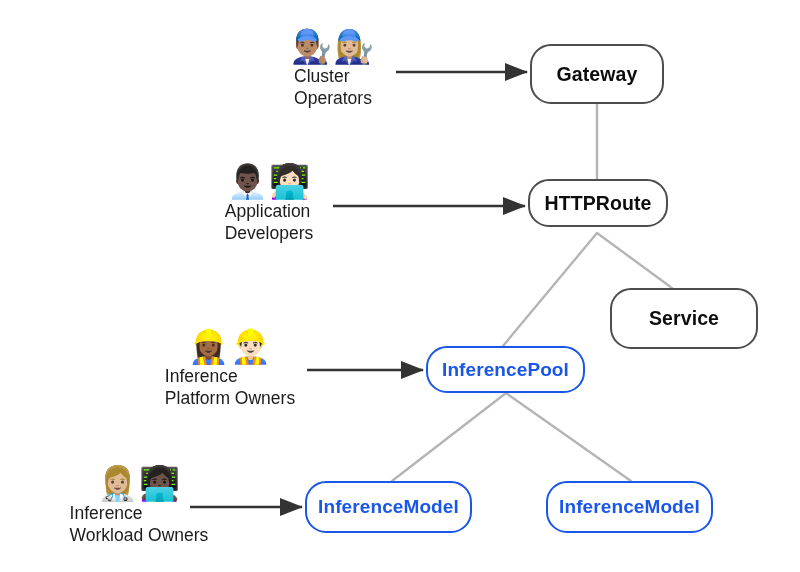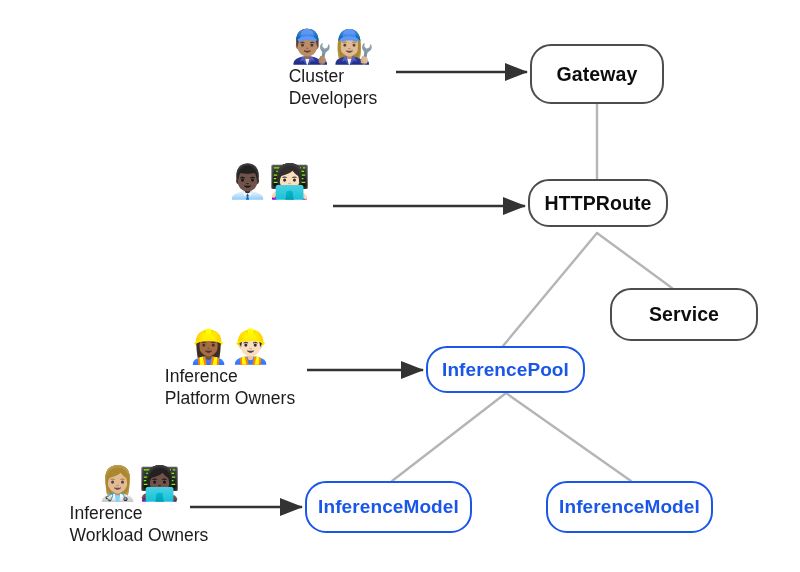--- a/index.html
+++ b/index.html
@@ -97,43 +97,47 @@
       </g>
   </svg>
 
   <div id="nodes-layer">
       <div class="node core" style="left: 530px; top: 44px; width: 134px; height: 60px;">
         <span>Gateway</span>
       </div>
       <div class="node core" style="left: 528px; top: 179px; width: 140px; height: 48px;">
         <span>HTTPRoute</span>
       </div>
-      <div class="node core" style="left: 610px; top: 288px; width: 148px; height: 53px;">
+      <div class="node core" style="left: 610px; top: 288px; width: 148px; height: 61px;">
         <span>Service</span>
       </div>
       <div class="node infer" style="left: 426px; top: 346px; width: 159px; height: 47px;">
         <span>InferencePool</span>
       </div>
       <div class="node infer" style="left: 305px; top: 481px; width: 167px; height: 52px;">
         <span>InferenceModel</span>
       </div>
       <div class="node infer" style="left: 546px; top: 481px; width: 167px; height: 52px;">
         <span>InferenceModel</span>
       </div>
     </div>
   <div id="personas-layer">
       <div class="persona" style="left: 278px; top: 30px; width: 110px;">
         <div class="persona-emoji">👨🏽‍🔧👩🏼‍🔧</div>
         <div class="persona-label">
           <div>Cluster</div>
-          <div>Developers</div>
+          <div>Operators</div>
         </div>
       </div>
       <div class="persona" style="left: 213px; top: 165px; width: 112px;">
         <div class="persona-emoji">👨🏿‍💼👩🏻‍💻</div>
+        <div class="persona-label">
+          <div>Application</div>
+          <div>Developers</div>
+        </div>
       </div>
       <div class="persona" style="left: 152px; top: 330px; width: 156px;">
         <div class="persona-emoji">👷🏾‍♀️👷🏻‍♂️</div>
         <div class="persona-label">
           <div>Inference</div>
           <div>Platform Owners</div>
         </div>
       </div>
       <div class="persona" style="left: 56px; top: 467px; width: 166px;">
         <div class="persona-emoji">👩🏼‍⚕️👩🏿‍💻</div>

